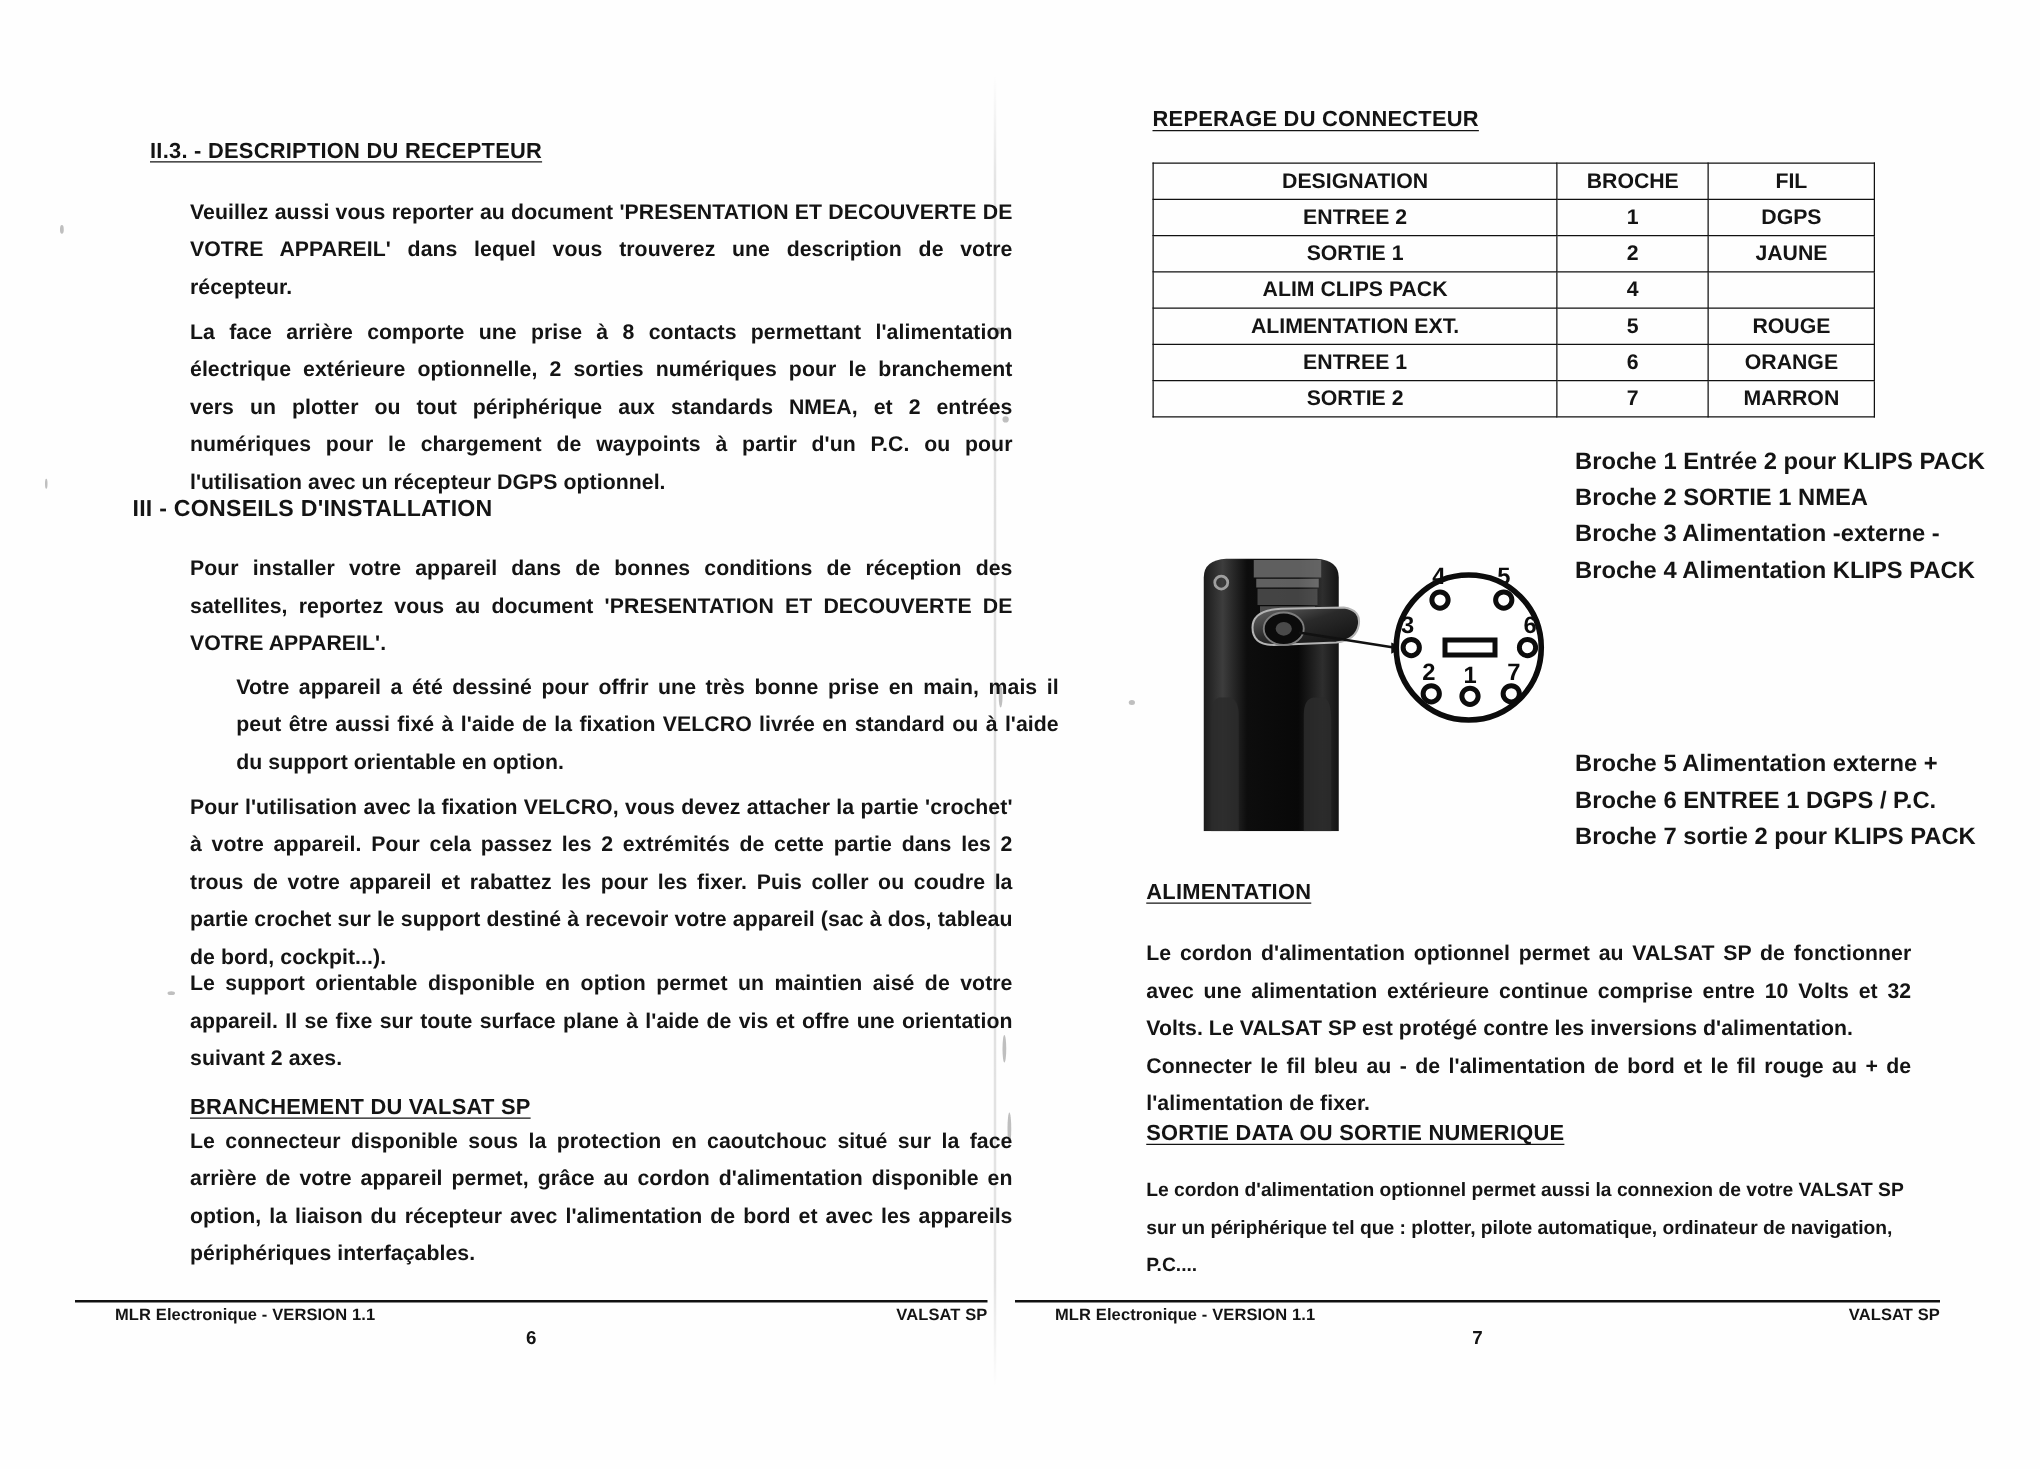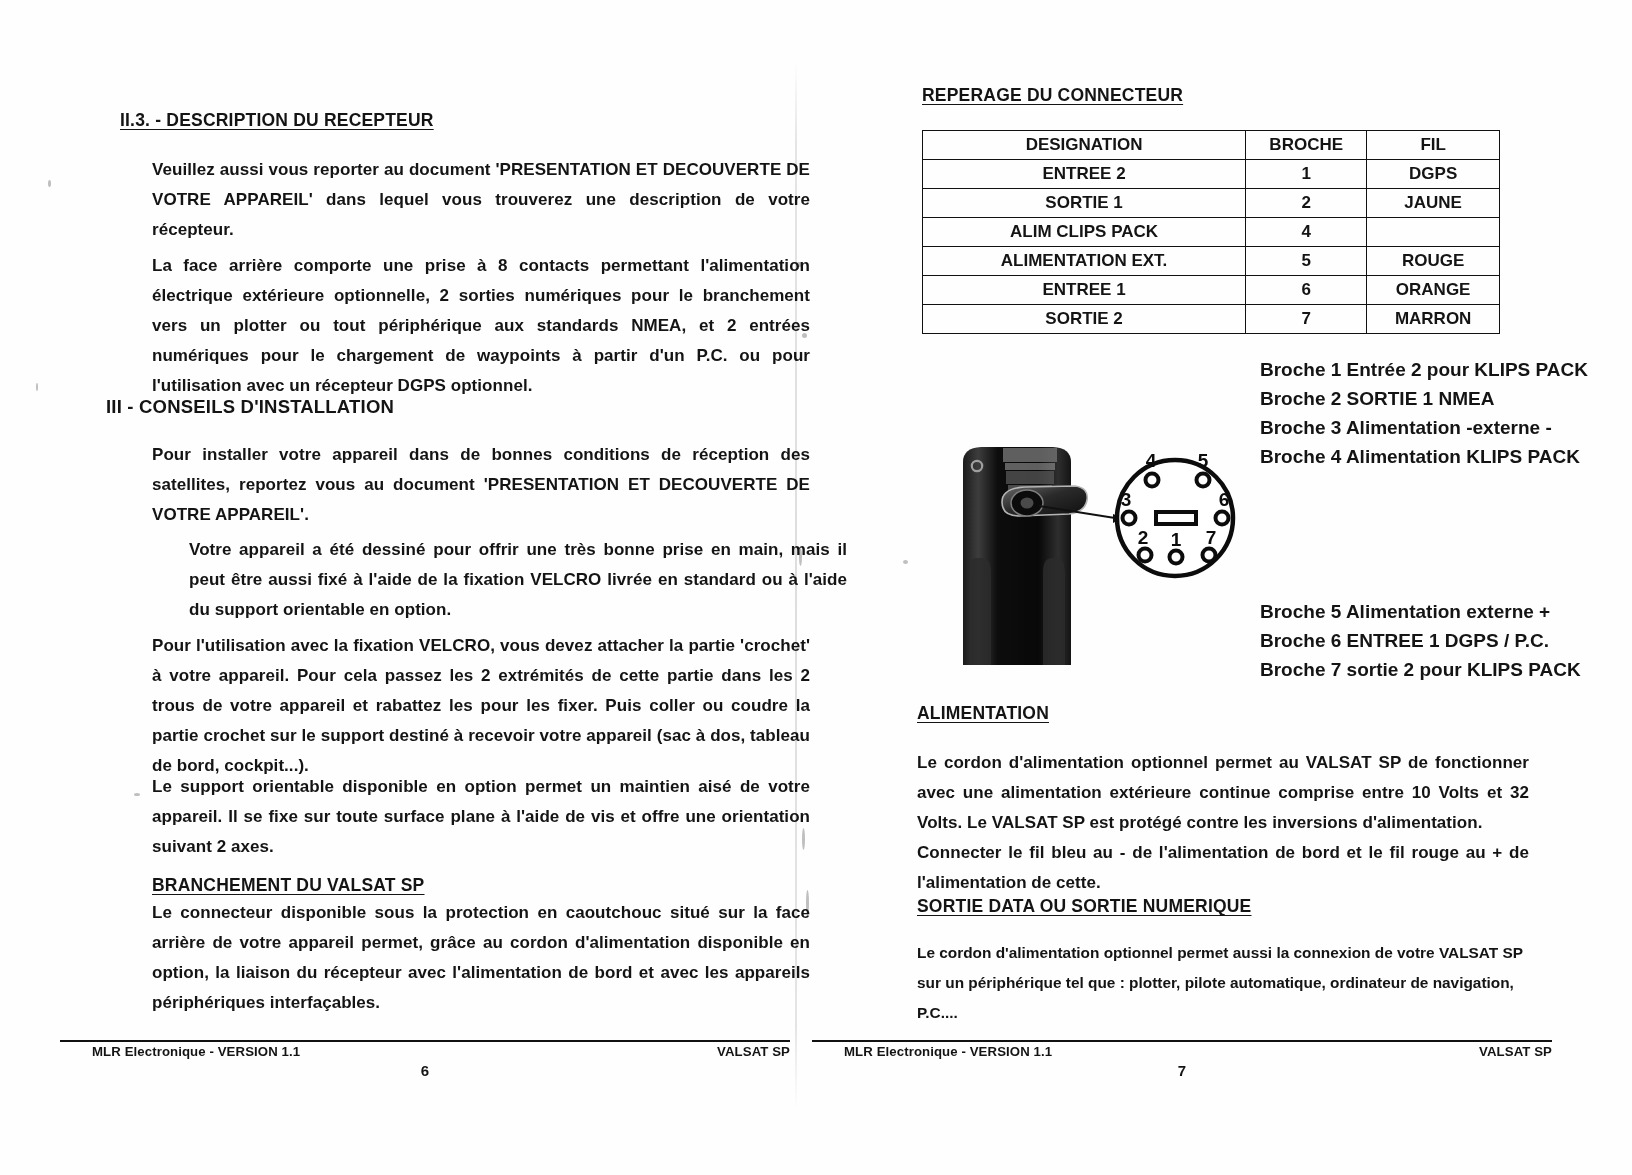--- a/index.html
+++ b/index.html
@@ -321,21 +321,21 @@
         <text id="pl1" x="269" y="106" text-anchor="middle" font-family="Liberation Sans, sans-serif" font-size="19" font-weight="700" fill="#0c0c0c">1</text>
         <text id="pl7" x="304" y="104" text-anchor="middle" font-family="Liberation Sans, sans-serif" font-size="19" font-weight="700" fill="#0c0c0c">7</text>
       </g>
     </svg>
   </div>
 
   <div id="r-head-2" class="h-underline">ALIMENTATION</div>
 
   <div id="r-para-1">
     <div class="para">Le cordon d'alimentation optionnel permet au VALSAT SP de fonctionner avec une alimentation extérieure continue comprise entre 10 Volts et 32 Volts. Le VALSAT SP est protégé contre les inversions d'alimentation.</div>
-    <div class="para">Connecter le fil bleu au - de l'alimentation de bord et le fil rouge au + de l'alimentation de cette.</div>
+    <div class="para">Connecter le fil bleu au - de l'alimentation de bord et le fil rouge au + de l'alimentation de fixer.</div>
   </div>
 
   <div id="r-head-3" class="h-underline">SORTIE DATA OU SORTIE  NUMERIQUE</div>
 
   <div id="r-para-2" class="para-left">Le cordon d'alimentation optionnel permet aussi la connexion de votre VALSAT SP sur un périphérique tel que : plotter, pilote automatique, ordinateur de navigation, P.C....</div>
 
   <div class="footer">
     <div class="rule"></div>
     <div class="row">
       <span>MLR Electronique -  VERSION 1.1</span>

